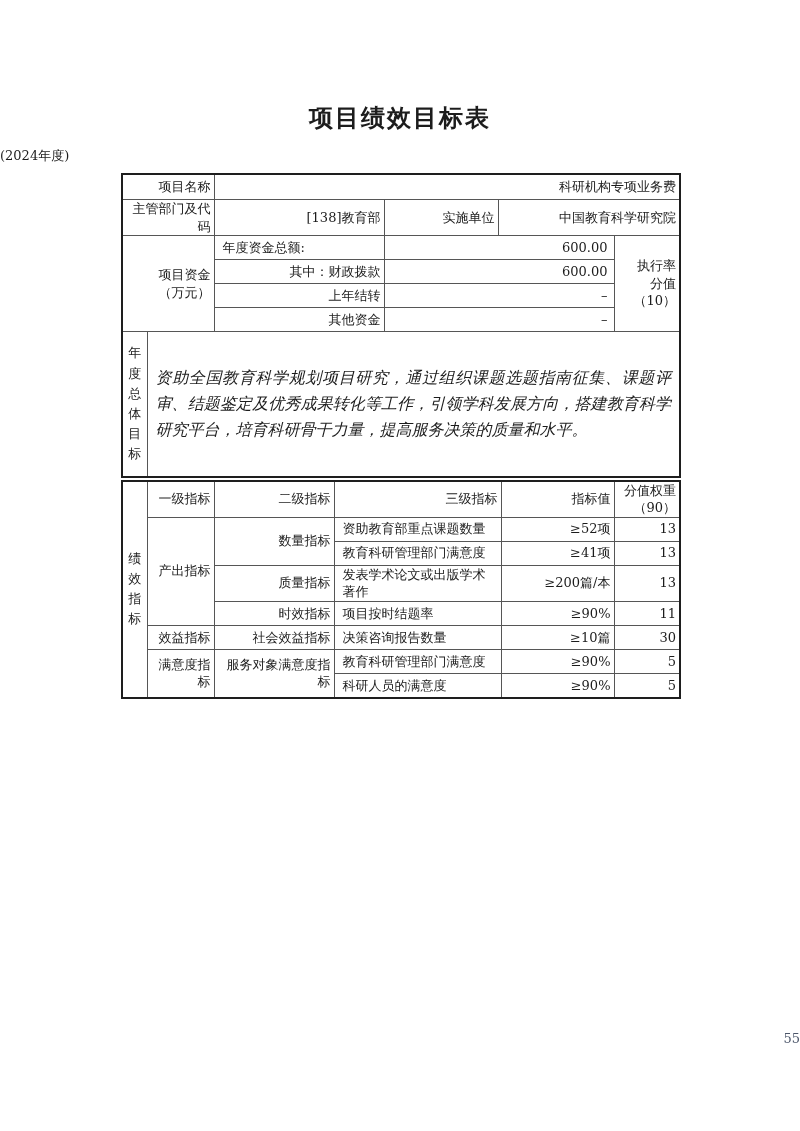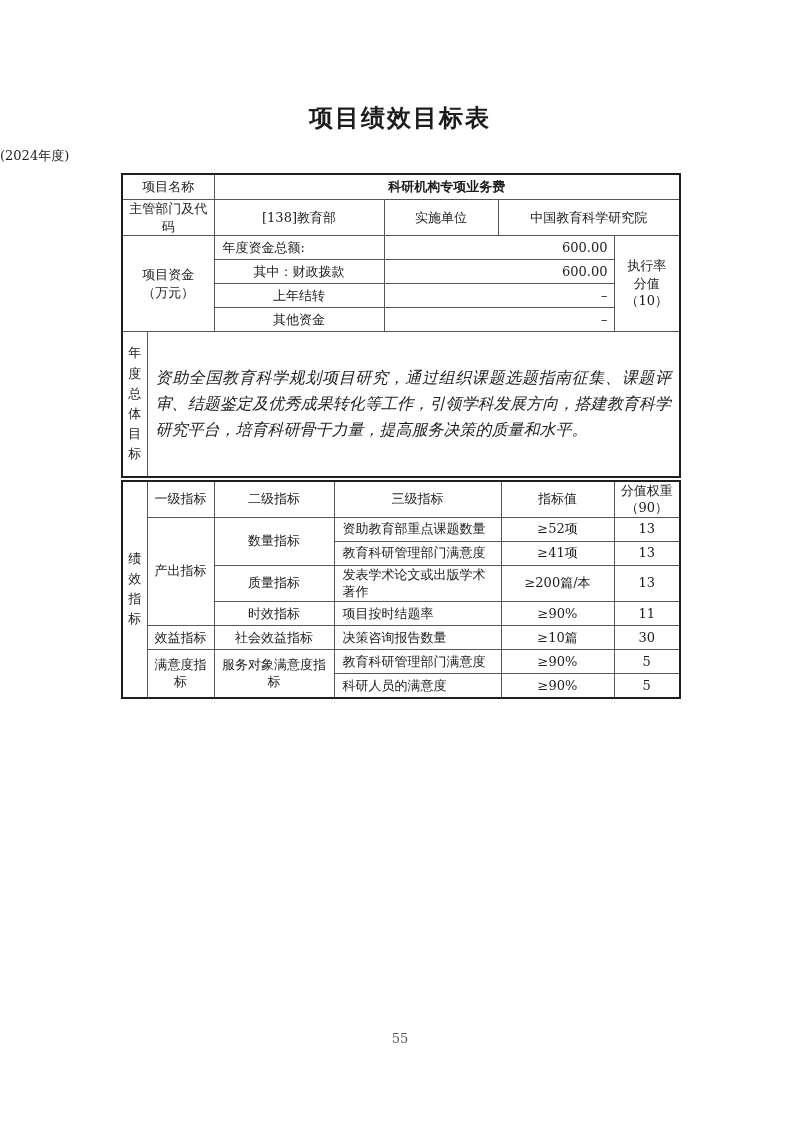--- a/index.html
+++ b/index.html
@@ -16,41 +16,41 @@
     position:absolute;top:147px;left:0;width:800px;text-align:left;
     font-size:13px;
   }
   .content{position:absolute;left:121px;top:173px;width:558px;}
   table{
     border-collapse:collapse;table-layout:fixed;width:558px;
     font-size:13px;
   }
   td{
     border:1px solid #565656;
-    padding:0 3px;text-align:center;vertical-align:middle;
+    padding:0 3px;text-align:right;vertical-align:middle;
     overflow:hidden;line-height:1.35;
   }
   .t-outer{border:2px solid #1e1e1e;}
   .indicators-table{margin-top:2px;}
-  .bold{font-weight:bold;}
+  .bold{font-weight:normal;}
   .pre{white-space:pre-line;}
   .left{text-align:left;padding-left:8px;}
   .right{text-align:right;padding-right:6px;}
   .vertical-cell{
     width:25px;padding:0 1px;text-align:center;line-height:1.55;
   }
   .goal-text{
     text-align:justify;padding:6px 8px;line-height:1.6;font-size:16px;font-style:italic;
   }
   .h24 td{height:24px;}
   .h23 td{height:23px;}
   .goal-row{height:145px;padding-left:40px;}
   .ind-header td{height:31px;}
   .page-number{
-    position:absolute;top:1031px;left:0;width:800px;text-align:center;
+    position:absolute;top:1031px;left:0;width:800px;text-align:right;
     font-size:13px;color:#4c566a;
   }
 </style>
 </head>
 <body>
 
 <div class="doc-title">项目绩效目标表</div>
 <div class="doc-subtitle">(2024年度)</div>
 
 <div class="content">

